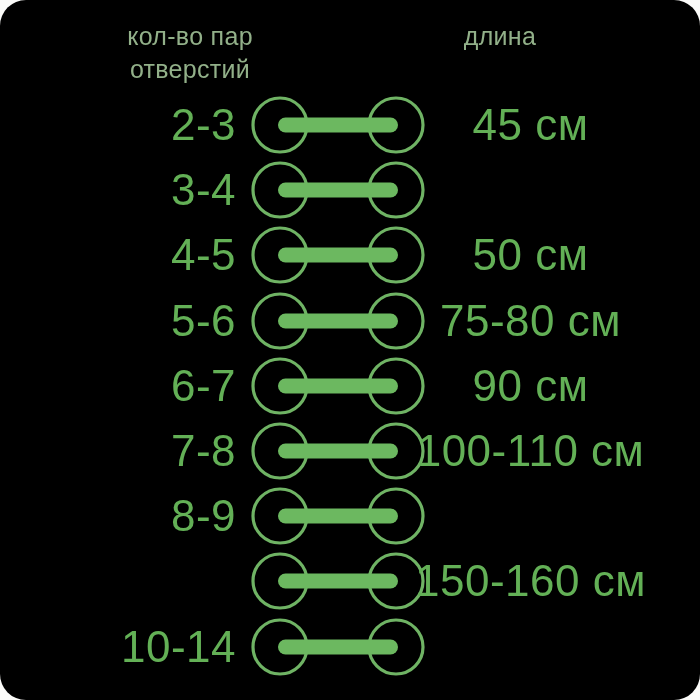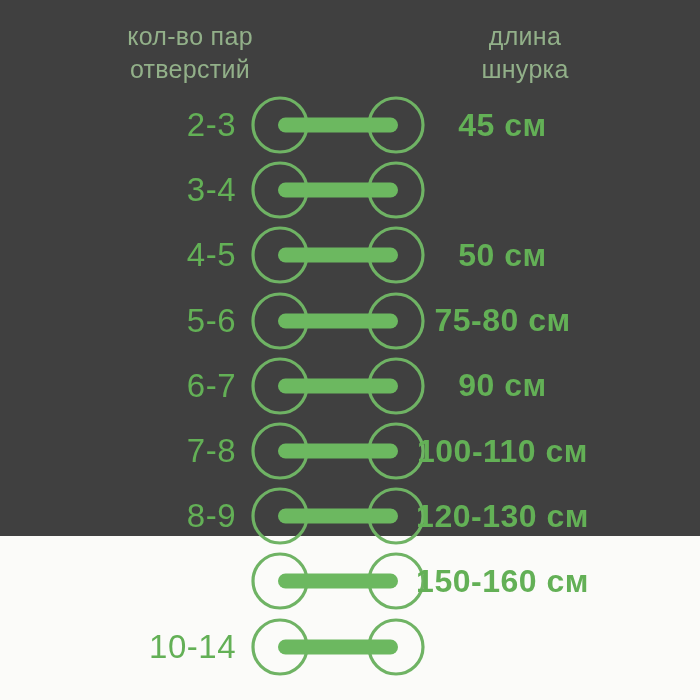--- a/index.html
+++ b/index.html
@@ -9,22 +9,23 @@
   body {
     width: 700px;
     height: 700px;
     background: #fbfbf9;
     font-family: "Liberation Sans", sans-serif;
     overflow: hidden;
   }
   #chart {
     position: relative;
     width: 700px;
-    height: 536px;
-    background: #404040;
+    height: 700px;
+    background: #000000;
+    border-radius: 26px;
   }
 
   
   .header-row {
     position: absolute;
     top: 20px;
     left: 0;
     width: 700px;
     height: 70px;
   }
@@ -39,21 +40,21 @@
     white-space: nowrap;
   }
   .header-cell .hl {
     display: block;
   }
   .header-left {
     left: 65px;
     width: 250px;
   }
   .header-right {
-    left: 400px;
+    left: 375px;
     width: 250px;
     text-align: center;
   }
 
   
   .row {
     position: absolute;
     left: 0;
     width: 700px;
     height: 64px;
@@ -61,47 +62,47 @@
   .cell-pairs {
     position: absolute;
     left: 30px;
     width: 206px;
     top: 0;
     height: 64px;
     display: flex;
     align-items: center;
     justify-content: flex-end;
     color: #63b056;
-    font-size: 33px;
+    font-size: 44px;
     font-weight: 300;
     letter-spacing: 0.5px;
     white-space: nowrap;
   }
   .cell-icon {
     position: absolute;
     left: 248px;
     top: 0;
     width: 180px;
     height: 64px;
     display: flex;
     align-items: center;
     justify-content: center;
   }
   .cell-length {
     position: absolute;
-    left: 390px;
+    left: 418px;
     width: 225px;
     top: 0;
     height: 64px;
     display: flex;
     align-items: center;
     justify-content: center;
     color: #63b056;
-    font-size: 32px;
-    font-weight: 700;
+    font-size: 44px;
+    font-weight: 400;
     letter-spacing: 0.5px;
     white-space: nowrap;
   }
 
   
   .lace-svg {
     display: block;
   }
   .lace-ring {
     fill: none;
@@ -117,21 +118,20 @@
 
 <div id="chart">
 
   <div class="header-row">
     <div class="header-cell header-left">
       <span class="hl">кол-во пар</span>
       <span class="hl">отверстий</span>
     </div>
     <div class="header-cell header-right">
       <span class="hl">длина</span>
-      <span class="hl">шнурка</span>
     </div>
   </div>
 
   <div id="rows">
       <div class="row" style="top: 93px;">
         <div class="cell-pairs">2-3</div>
         <div class="cell-icon">
           <svg class="lace-svg" width="180" height="62" viewBox="0 0 180 62">
             <circle class="lace-ring" cx="32" cy="31" r="27"></circle>
             <circle class="lace-ring" cx="148" cy="31" r="27"></circle>
@@ -196,21 +196,20 @@
       </div>
       <div class="row" style="top: 484.2px;">
         <div class="cell-pairs">8-9</div>
         <div class="cell-icon">
           <svg class="lace-svg" width="180" height="62" viewBox="0 0 180 62">
             <circle class="lace-ring" cx="32" cy="31" r="27"></circle>
             <circle class="lace-ring" cx="148" cy="31" r="27"></circle>
             <rect class="lace-bar" x="30" y="23.5" width="120" height="15" rx="7.5"></rect>
           </svg>
         </div>
-        <div class="cell-length">120-130 см</div>
       </div>
       <div class="row" style="top: 549.4px;">
         <div class="cell-icon">
           <svg class="lace-svg" width="180" height="62" viewBox="0 0 180 62">
             <circle class="lace-ring" cx="32" cy="31" r="27"></circle>
             <circle class="lace-ring" cx="148" cy="31" r="27"></circle>
             <rect class="lace-bar" x="30" y="23.5" width="120" height="15" rx="7.5"></rect>
           </svg>
         </div>
         <div class="cell-length">150-160 см</div>

